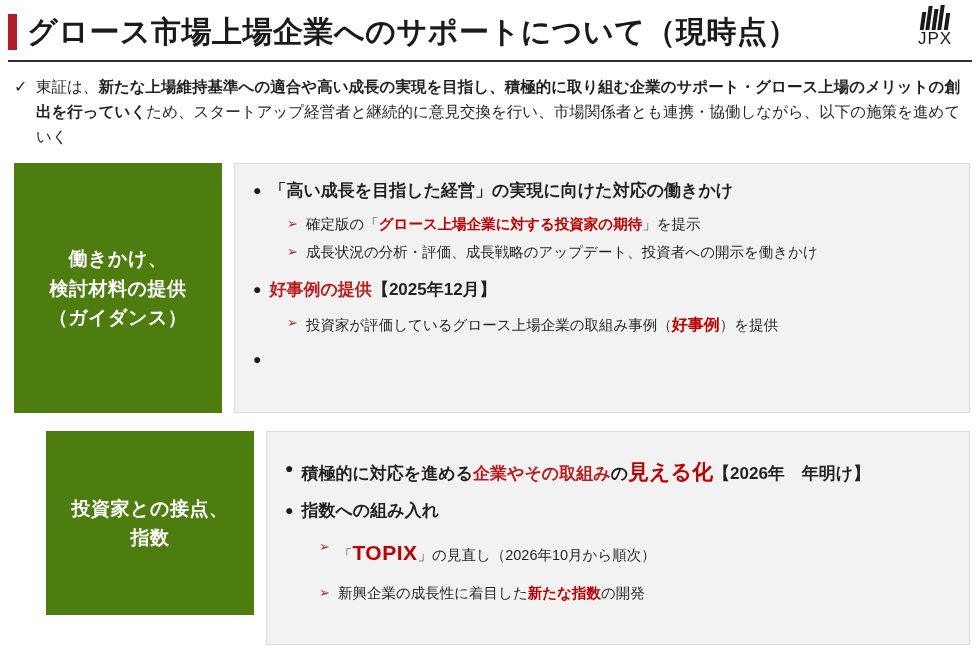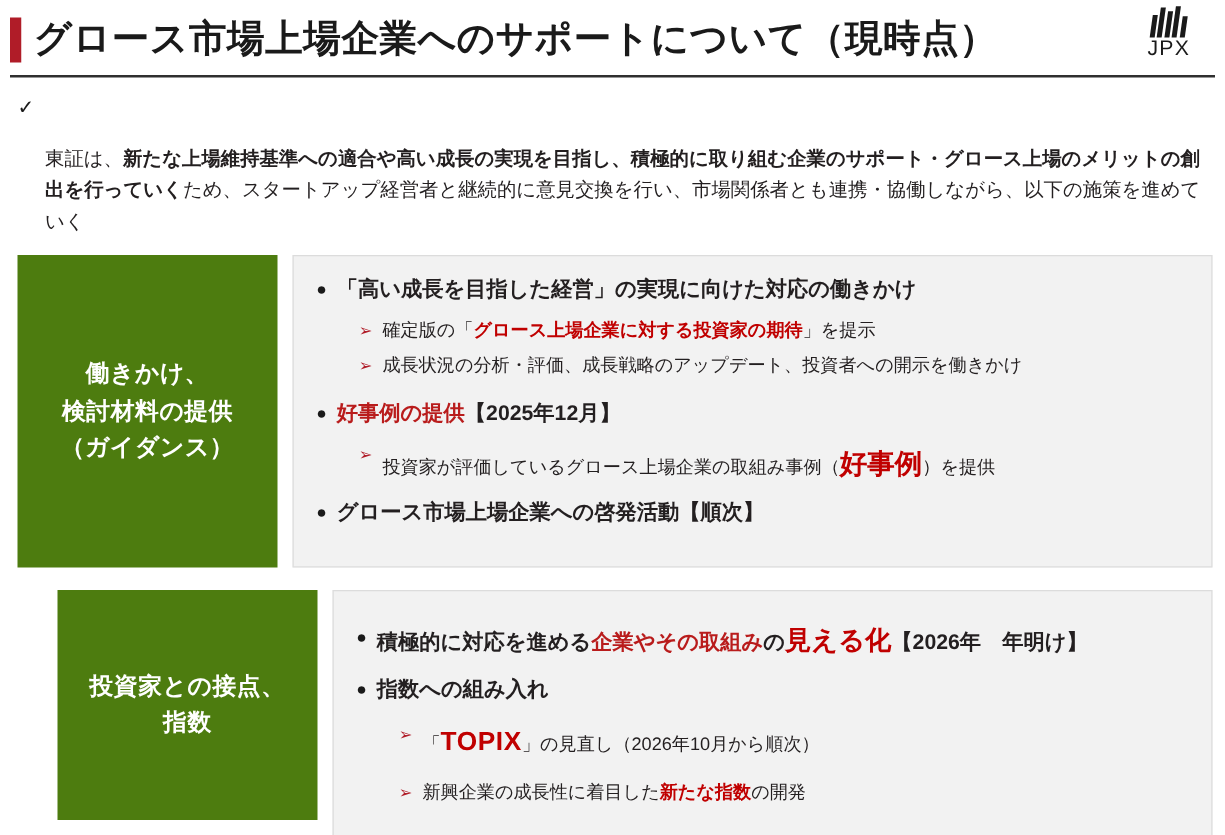--- a/index.html
+++ b/index.html
@@ -89,21 +89,20 @@
   }
   .lead-check {
     flex: 0 0 auto;
     color: #1a1a1a;
     font-size: 16px;
     width: 22px;
     line-height: 1.62;
   }
   .lead-body {
     flex: 1 1 auto;
-    margin-top: 41px;
   }
   .lead-body b {
     font-weight: bold;
   }
 
   
   .section {
     display: flex;
     margin: 0 10px 0 14px;
     align-items: stretch;
@@ -167,21 +166,21 @@
     line-height: 1.6;
   }
   .gap-lg { margin-top: 14px; }
   .gap-md { margin-top: 10px; }
 
   .red { color: #b91c1c; }
   .red-b { color: #c00000; font-weight: bold; }
   .big-red {
     color: #c00000;
     font-weight: bold;
-    font-size: 22px;
+    font-size: 16px;
   }
   .topix {
     color: #c00000;
     font-weight: bold;
     font-size: 21px;
     letter-spacing: 0.5px;
     text-align: right;
   }
   .mieru {
     color: #c00000;
@@ -247,21 +246,20 @@
       <span><span class="red">好事例の提供</span><span>【2025年12月】</span></span>
     </div>
 
     <div class="b2 gap-md">
       <span class="arrow">➢</span>
       <span><span>投資家が評価しているグロース上場企業の取組み事例（</span><span class="big-red">好事例</span><span>）を提供</span></span>
     </div>
 
     <div class="b1 gap-md">
       <span class="dot">●</span>
-      <span>グロース市場上場企業への啓発活動【順次】</span>
     </div>
 
   </div>
 </div>
 
 <div class="section second sec-two">
   <div class="sec-label">
     <div>
       <div>投資家との接点、</div>
       <div>指数</div>

